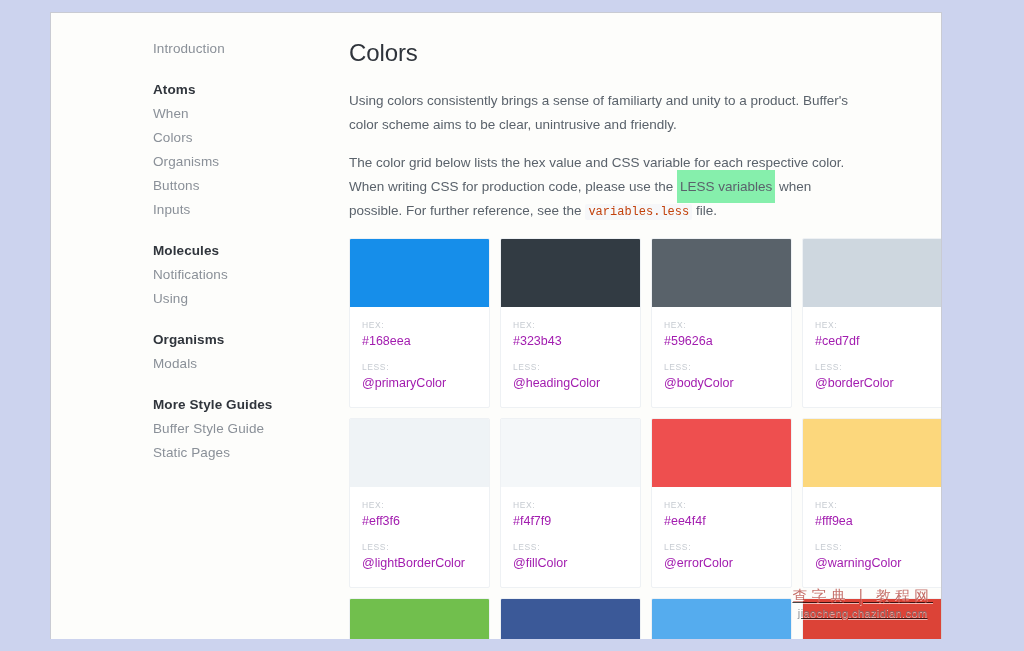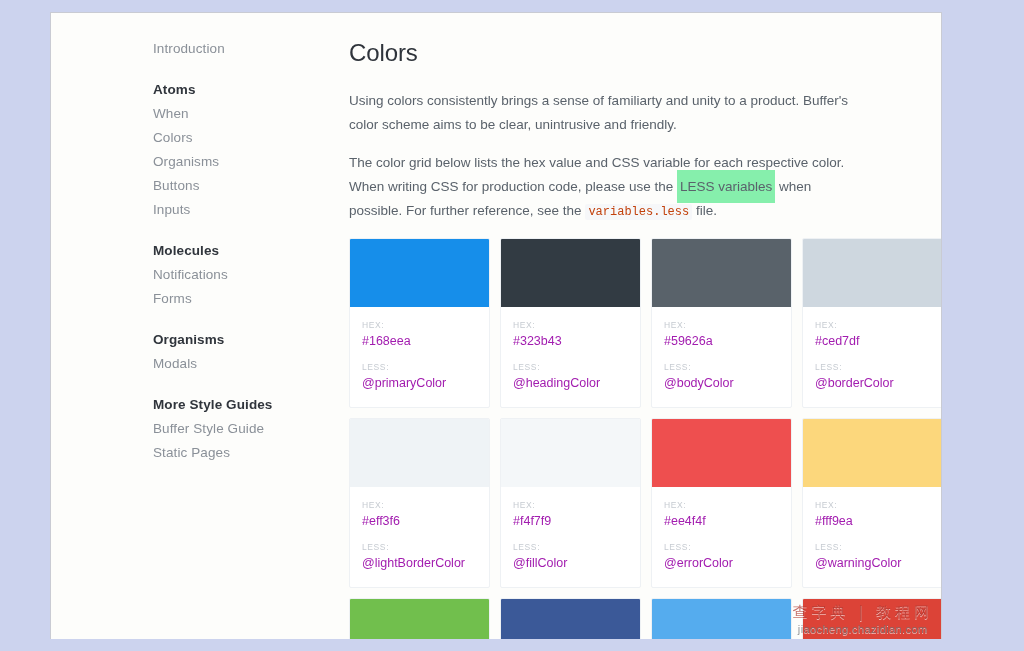--- a/index.html
+++ b/index.html
@@ -150,25 +150,26 @@
     color: #a21caf;
     margin-bottom: 10px;
     white-space: nowrap;
   }
   .field-value:last-child { margin-bottom: 0; }
 
   
   #watermark {
     position: absolute;
     right: 8px;
-    bottom: 4px;
+    bottom: 20px;
     text-align: center;
     opacity: .72;
     pointer-events: none;
     user-select: none;
+    text-decoration: underline;
   }
   #wm-cn {
     font-size: 15px;
     color: #b03a33;
     letter-spacing: 4px;
     font-family: "DejaVu Sans", sans-serif;
     text-shadow: 0 1px 0 rgba(255,255,255,.85);
   }
   #wm-url {
     font-size: 11px;
@@ -192,21 +193,21 @@
             <div class="nav-group-title">Atoms</div>
             <a class="nav-link">When</a>
             <a class="nav-link">Colors</a>
             <a class="nav-link">Organisms</a>
             <a class="nav-link">Buttons</a>
             <a class="nav-link">Inputs</a>
           </div>
           <div class="nav-group">
             <div class="nav-group-title">Molecules</div>
             <a class="nav-link">Notifications</a>
-            <a class="nav-link">Forms</a>
+            <a class="nav-link">Using</a>
           </div>
           <div class="nav-group">
             <div class="nav-group-title">Organisms</div>
             <a class="nav-link">Modals</a>
           </div>
           <div class="nav-group">
             <div class="nav-group-title">More Style Guides</div>
             <a class="nav-link">Buffer Style Guide</a>
             <a class="nav-link">Static Pages</a>
           </div>

